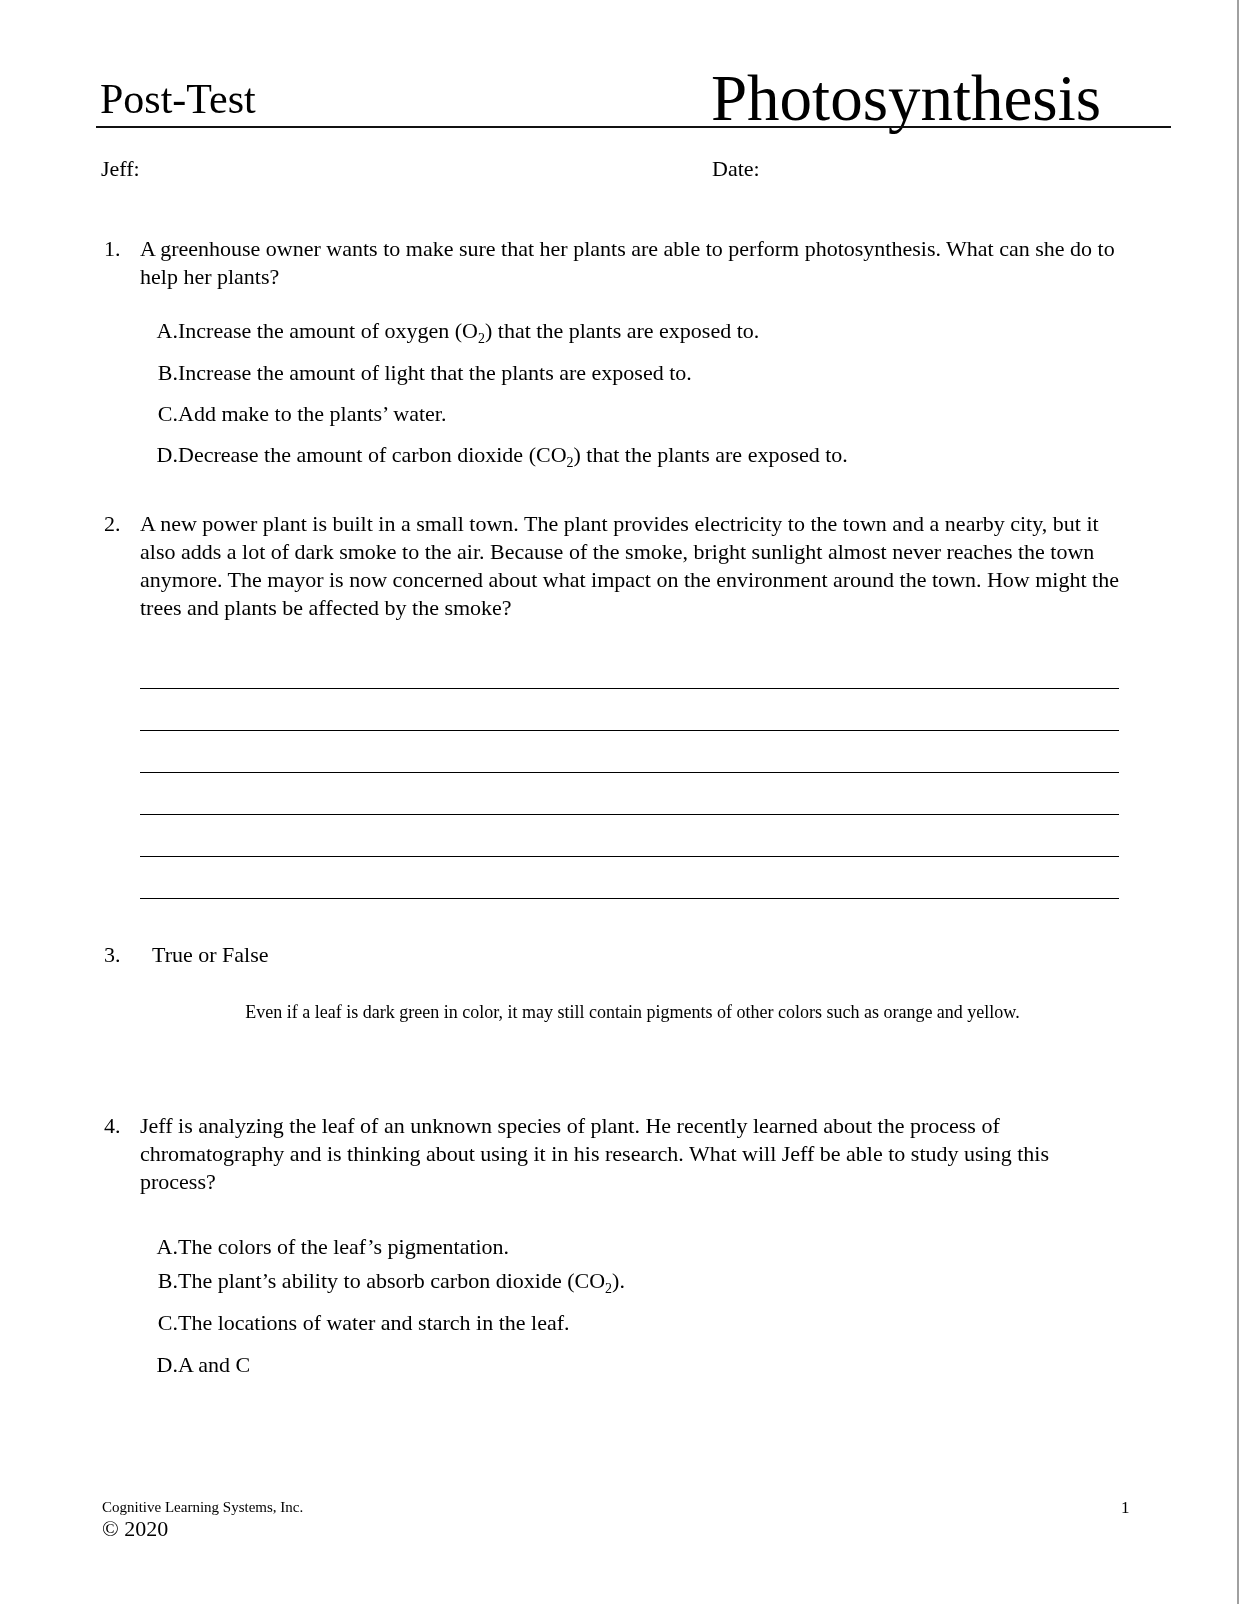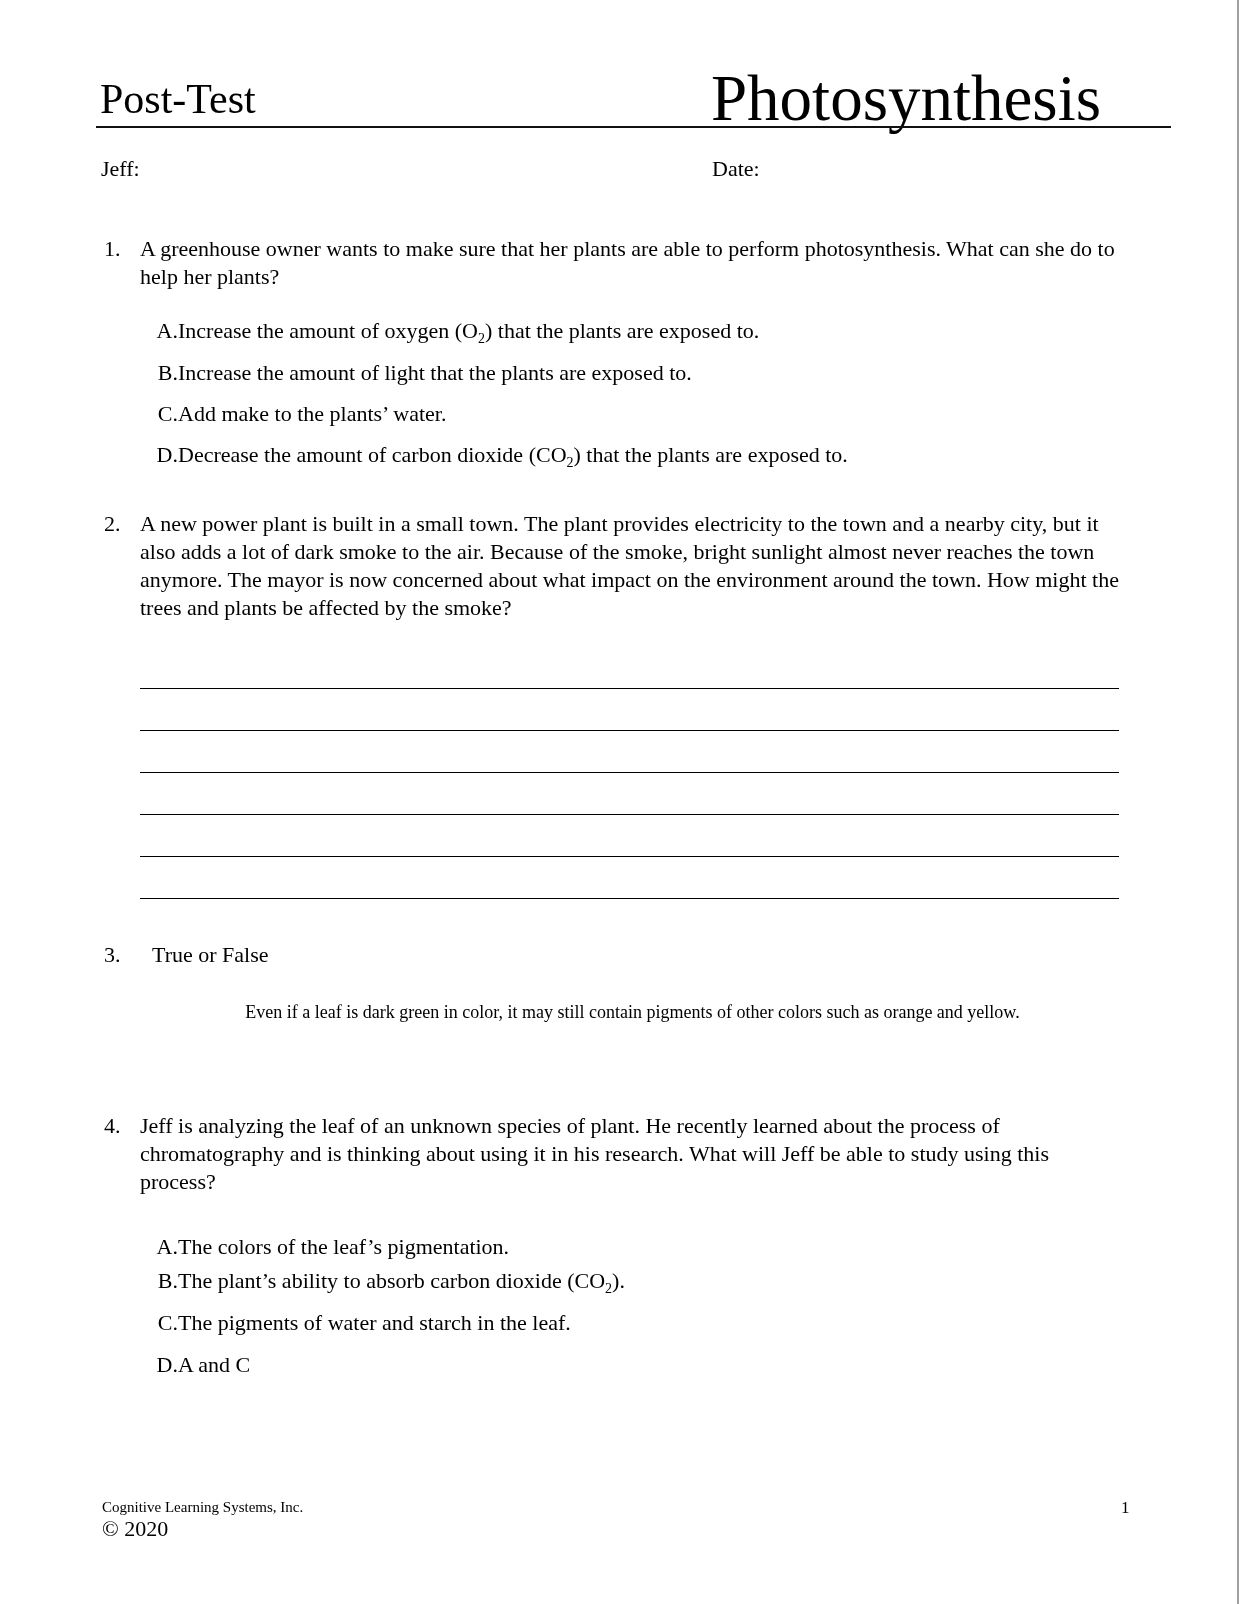--- a/index.html
+++ b/index.html
@@ -187,21 +187,21 @@
   <div class="q-text">Jeff is analyzing the leaf of an unknown species of plant.  He recently learned about the process of chromatography and is thinking about using it in his research.  What will Jeff be able to study using this process?</div>
 </div>
 <div class="options" style="top:0;">
   <div class="option" style="top:1226px;margin-top:8px;">
     <span class="opt-letter">A.</span><span>The colors of the leaf’s pigmentation.</span>
   </div>
   <div class="option" style="top:1268px;">
     <span class="opt-letter">B.</span><span>The plant’s ability to absorb carbon dioxide (CO</span><sub>2</sub><span>).</span>
   </div>
   <div class="option" style="top:1310px;">
-    <span class="opt-letter">C.</span><span>The pigments of water and starch in the leaf.</span>
+    <span class="opt-letter">C.</span><span>The locations of water and starch in the leaf.</span>
   </div>
   <div class="option" style="top:1352px;">
     <span class="opt-letter">D.</span><span>A and C</span>
   </div>
 </div>
 
 <div class="footer-company">Cognitive Learning Systems, Inc.</div>
 <div class="footer-copy">© 2020</div>
 <div class="footer-page">1</div>
 

